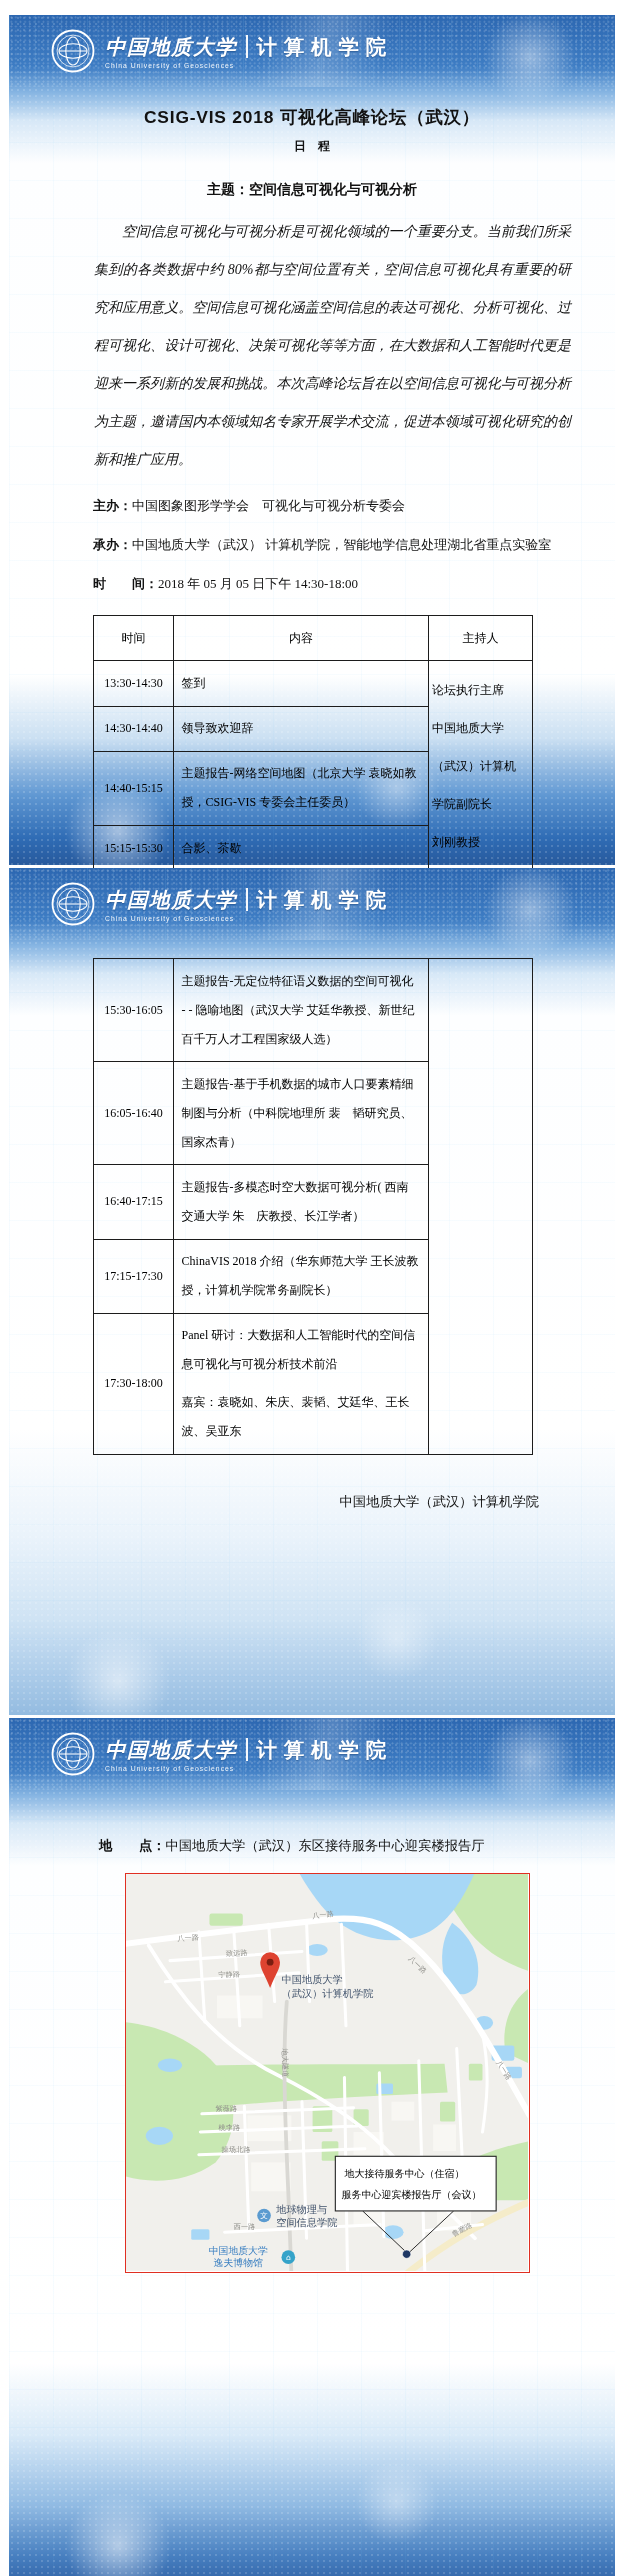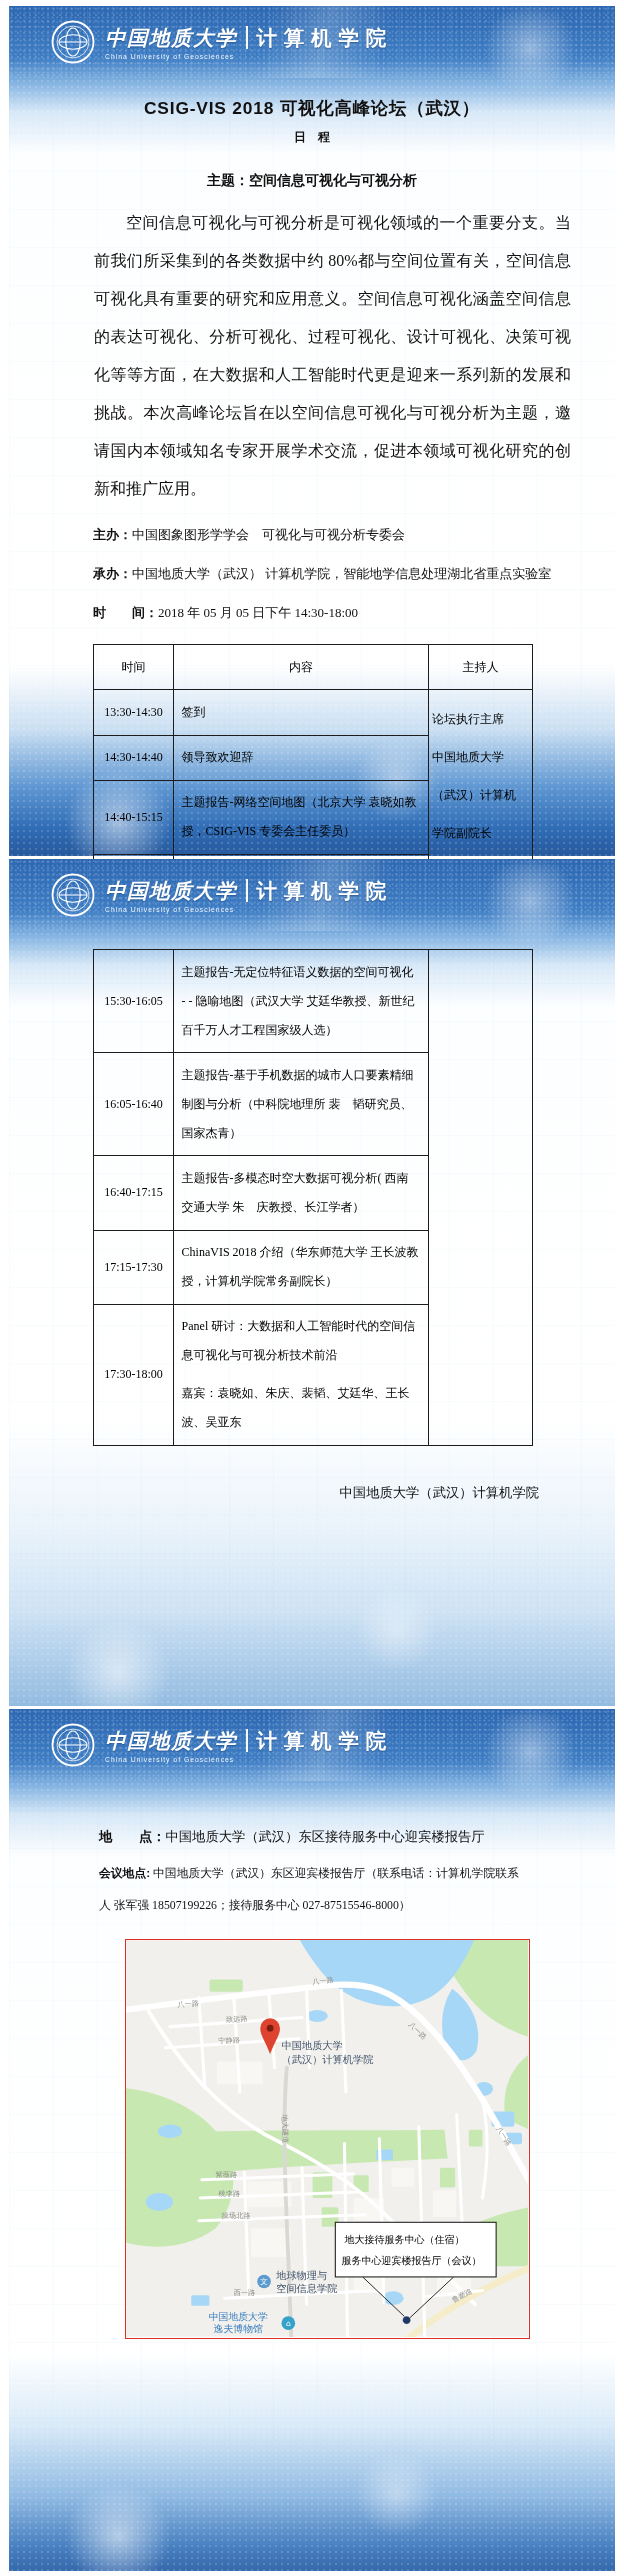--- a/index.html
+++ b/index.html
@@ -1,18 +1,18 @@
 <!DOCTYPE html>
 <html style="--banner-blue: #2c67b1; --accent-blue: #3e7dc4; --table-border: #1c1c1c; --map-border-red: #e02f22; --map-bg: #f1f0ec; --water: #a7d7f6; --green: #c8e8b2; --road-label-gray: #8f8f8a; --poi-label-dark: #40526b; --museum-label-blue: #3a7fc1; --pin-red: #de4330; --callout-dot-navy: #1f3864;font-size:12px"><head>
 <meta charset="utf-8">
 <style>
   * { box-sizing: border-box; margin: 0; padding: 0; }
   html,body { background:#ffffff; }
   body { width:624px; font-family:"Liberation Serif","DejaVu Serif",serif; color:#111; }
-  .page { position:relative; width:624px; height:2576px; overflow:hidden; padding-top:6px; background:#fff; }
+  .page { position:relative; width:624px; height:2576px; overflow:hidden; padding-top:15px; background:#fff; }
 
   .slide {
     width:606px; margin:0 0 3px 9px; position:relative;
     background-image:
       radial-gradient(circle at 86% 5%, rgba(255,255,255,.45) 0, rgba(255,255,255,0) 46px),
       radial-gradient(circle at 18% 96%, rgba(255,255,255,.55) 0, rgba(255,255,255,0) 53px),
       radial-gradient(circle at 64% 91%, rgba(255,255,255,.4) 0, rgba(255,255,255,0) 42px),
       repeating-linear-gradient(90deg, rgba(110,195,245,.06) 0 0.8px, transparent 0.8px 44px),
       repeating-linear-gradient(0deg, rgba(110,195,245,.05) 0 0.8px, transparent 0.8px 38px),
       radial-gradient(rgba(255,255,255,.16) 0.8px, transparent 1.2px),
@@ -48,21 +48,21 @@
   .logo-en { font-size:6.8px; letter-spacing:1px; opacity:.92; margin-top:1.5px;
              font-family:"Liberation Sans","DejaVu Sans",sans-serif; }
 
   
   .title { text-align:center; margin-top:18px; font-size:17.4px; font-weight:700; letter-spacing:0.8px;
            font-family:"Liberation Sans","DejaVu Sans",sans-serif; }
   .sub   { text-align:center; margin-top:9px; font-size:12px; font-weight:700;
            font-family:"Liberation Sans","DejaVu Sans",sans-serif; }
   .theme { text-align:center; margin-top:26px; font-size:14px; font-weight:700;
            font-family:"Liberation Sans","DejaVu Sans",sans-serif; }
-  .intro { margin:13.7px 44px 0 85px; font-size:16px; line-height:38px; text-indent:2em; text-align:justify; }
+  .intro { margin:13.7px 44px 0 85px; font-size:14px; line-height:38px; text-indent:2em; text-align:justify;font-style:italic; }
   .info  { margin:7.6px 30px 0 84px; font-size:13px; }
   .info-line { line-height:39px; white-space:nowrap; }
   .info-line b { font-family:"Liberation Sans","DejaVu Sans",sans-serif; }
 
   
   .tbl { border-collapse:collapse; margin:12px 0 0 84px; font-size:12px; color:#000; }
   .tbl th, .tbl td { border:0.8px solid var(--table-border,#1c1c1c); vertical-align:middle; }
   .tbl th { font-weight:normal; height:42px; text-align:center; }
   .c-time { width:80px; text-align:center; }
   .c-content { width:255px; padding:7.6px 7.6px; line-height:29px; text-align:left; }
@@ -259,24 +259,20 @@
             <span class="logo-univ">中国地质大学</span>
             <span class="logo-sep"></span>
             <span class="logo-college">计算机学院</span>
           </div>
           <div class="logo-en">China University of Geosciences</div>
         </div>
       </div>
     </div>
 
     <div class="loc"><b>地　　点：</b><span>中国地质大学（武汉）东区接待服务中心迎宾楼报告厅</span></div>
-    <div class="venue">
-      <div><b>会议地点:</b><span> 中国地质大学（武汉）东区迎宾楼报告厅（联系电话：计算机学院联系</span></div>
-      <div>人 张军强 18507199226；接待服务中心 027-87515546-8000）</div>
-    </div>
 
     <figure class="map-wrap">
       <svg width="402" height="397" viewBox="0 0 530 523">
         <rect class="map-bg" width="530" height="523"></rect>
 
         <g>
           <path class="green" d="M398,-2 L532,-2 L532,128 C500,118 470,100 448,70 C432,48 415,20 398,-2 Z"></path>
           <path class="green" d="M532,150 C505,170 495,200 500,235 L532,250 Z"></path>
           <path class="green" d="M-2,258 C120,248 260,252 420,250 L424,288 C300,294 160,300 -2,318 Z"></path>
           <path class="green" d="M-2,195 C50,200 100,225 125,260 C148,295 148,345 118,380 C80,408 30,408 -2,398 Z"></path>

